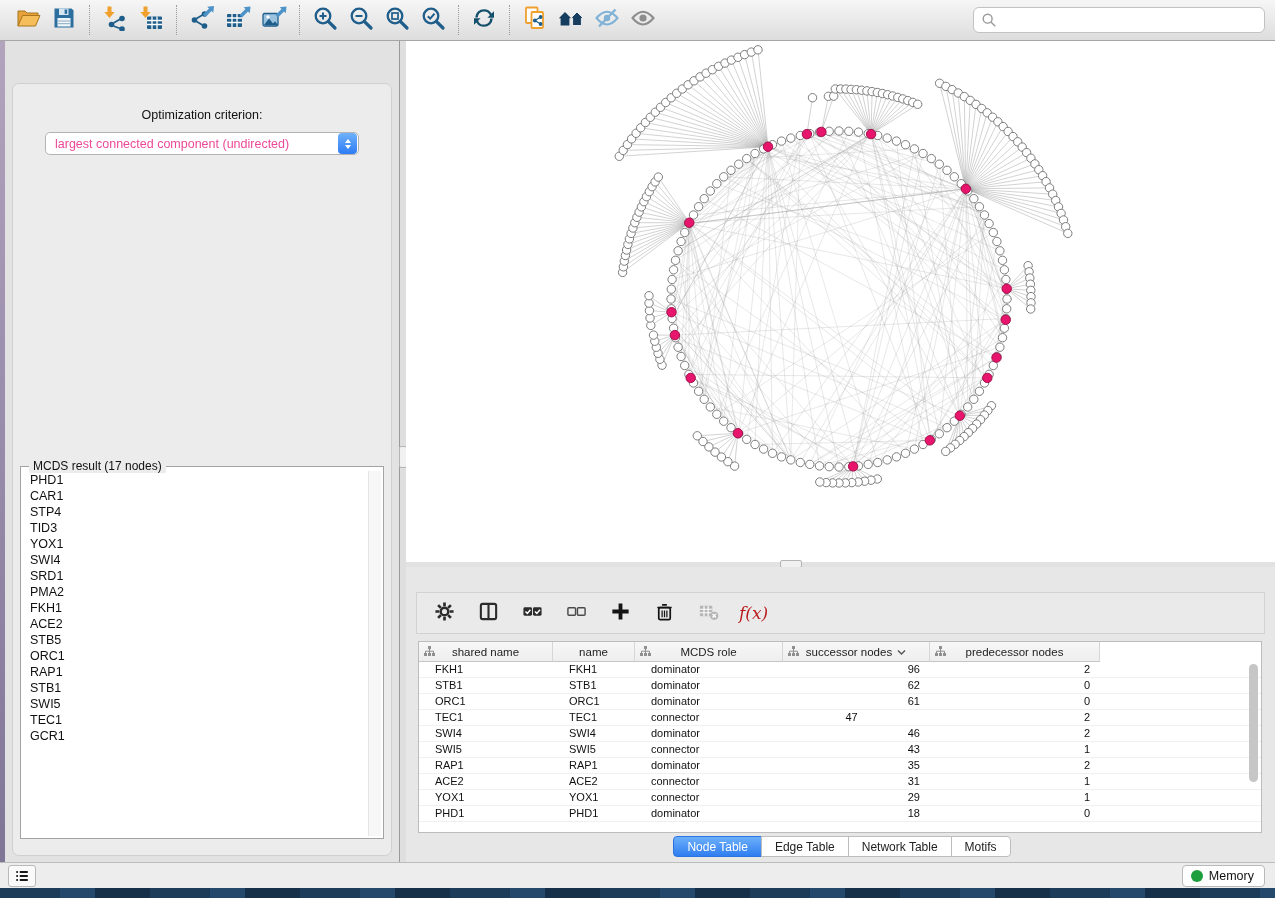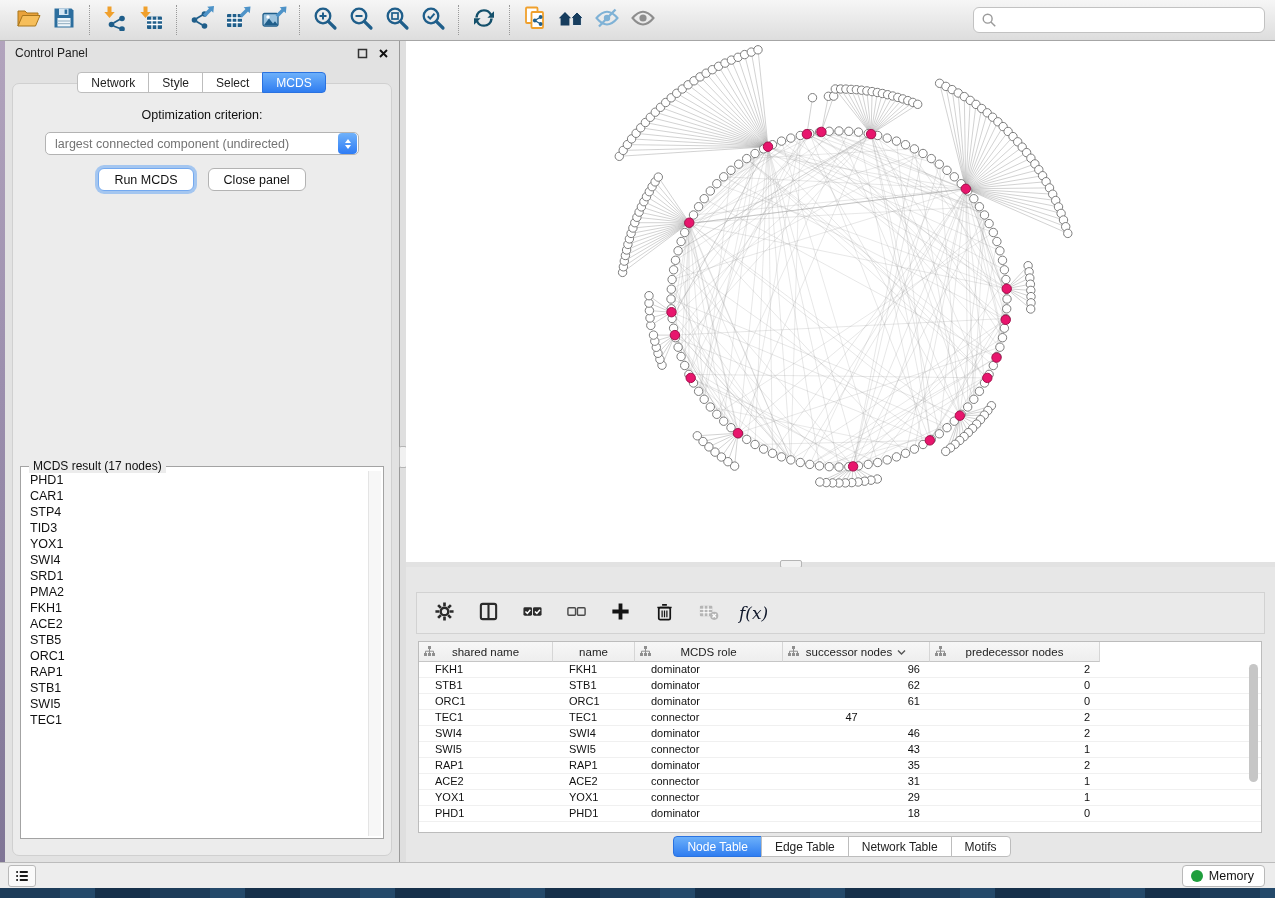--- a/index.html
+++ b/index.html
@@ -39,21 +39,21 @@
   .tab { height:21px; padding:0 13px; display:flex; align-items:center; font-size:12px; color:#222;
     background:#fff; border:1px solid #bdbdbd; margin-left:-1px; }
   .tab:first-child { border-radius:4px 0 0 4px; }
   .tab:last-child { border-radius:0 4px 4px 0; }
   .tab.active { background:linear-gradient(#6cb0fa,#2f7df1); color:#fff; border-color:#2a72e0; }
   .cp-inner { position:absolute; left:7px; right:7px; top:42px; bottom:6px;
     background:#ececec; border:1px solid #d0d0d0; border-radius:7px; }
   .opt-label { text-align:center; margin-top:24px; font-size:12.5px; color:#111; }
   .selectbox { width:314px; height:23px; margin:10px auto 0; background:#fff;
     border:1px solid #b3b3b3; border-radius:5px; display:flex; align-items:center; position:relative; }
-  .selectbox .sel-text { font-size:12.5px; color:#737373; padding-left:9px; flex:1; white-space:nowrap; }
+  .selectbox .sel-text { font-size:12.5px; color:#ec4899; padding-left:9px; flex:1; white-space:nowrap; }
   .stepper { width:19px; height:21px; margin:0 1px 0 4px; border-radius:4px;
     background:linear-gradient(#6fb1fa,#2e7cf5); display:flex; flex-direction:column;
     align-items:center; justify-content:center; gap:2px; }
   .stepper i { display:block; width:0; height:0; border-left:3.5px solid transparent; border-right:3.5px solid transparent; }
   .stepper .up { border-bottom:4px solid #fff; }
   .stepper .dn { border-top:4px solid #fff; }
   .btn-row { display:flex; justify-content:center; gap:14px; margin-top:13px; }
   .btn { height:23px; padding:0 15px; background:#fff; border:1px solid #b3b3b3; border-radius:6px;
     font-size:12.5px; color:#111; display:flex; align-items:center; }
   .btn.focus { border-color:#74a9ef; box-shadow:0 0 0 3px rgba(106,168,244,.55); }
@@ -82,21 +82,21 @@
   .light.yellow { background:#febc2e; border:1px solid #d89e24; }
   .light.green { background:#28c840; border:1px solid #1da82f; }
   .net-title { position:absolute; left:0; right:0; text-align:center; font-size:12px; color:#111; }
   .net-canvas { width:869px; height:496px; display:block; }
   
   .table-panel { position:absolute; left:406px; top:567px; width:869px; height:295px; background:#e7e7e7; }
   .tp-toolbar { position:absolute; left:10px; right:10px; top:25px; height:42px;
     background:#eaeaea; border:1px solid #d2d2d2; display:flex; align-items:center; gap:18px; padding-left:14px; }
   .tp-btn { height:26px; min-width:26px; display:flex; align-items:center; justify-content:center; }
   .tp-btn svg { width:21px; height:21px; }
-  .fx { font-family:"DejaVu Serif", serif; font-style:italic; font-size:17px; color:#0f172a; }
+  .fx { font-family:"DejaVu Serif", serif; font-style:italic; font-size:17px; color:#b91c1c; }
   .tbl { position:absolute; left:12px; right:13px; top:74px; height:192px; background:#fff;
     border:1px solid #bcbcbc; }
   .tbl-header { display:flex; height:20px; }
   .th { background:linear-gradient(#f7f7f7,#eeeeee); border-right:1px solid #d6d6d6;
     border-bottom:1px solid #c6c6c6; display:flex; align-items:center; justify-content:center;
     font-size:11.5px; color:#222; gap:5px; position:relative; }
   .th .attr { position:absolute; left:5px; top:4px; }
   .th.filler { background:#fff; border-right:none; border-bottom:none; }
   .tbl-body { position:relative; }
   .tr { display:flex; height:16px; border-bottom:1px solid #f0f0f0; }
@@ -263,69 +263,49 @@
         <path d="M11.2 11.2L16 16" stroke="#9a9a9a" stroke-width="1.6"></path>
       </svg>
     <input type="text" value="" style="">
   </div>
 </div>
 
 <div class="desk-left"></div>
 <div class="desk-bottom"></div>
 
 <div class="control-panel">
-  <div class="panel-head">
-    <span class="panel-title">Control Panel</span>
-    <span class="win-icons">
-      <svg viewBox="0 0 11 11">
-          <rect x="1.5" y="1.5" width="8" height="8" fill="none" stroke="#333" stroke-width="1.5"></rect>
-        </svg>
-      <svg viewBox="0 0 11 11">
-          <path d="M2 2l7 7M9 2l-7 7" stroke="#111" stroke-width="1.9"></path>
-        </svg>
-    </span>
-  </div>
-  <div class="cp-tabs" id="cp-tabs">
-      <div class="tab">Network</div>
-      <div class="tab">Style</div>
-      <div class="tab">Select</div>
-      <div class="tab active">MCDS</div>
-    </div>
   <div class="cp-inner">
     <div class="opt-label">Optimization criterion:</div>
     <div class="selectbox">
       <span class="sel-text">largest connected component (undirected)</span>
       <span class="stepper">
           <i class="up"></i>
           <i class="dn"></i>
         </span>
-    </div>
-    <div class="btn-row">
-      <div class="btn focus">Run MCDS</div>
-      <div class="btn">Close panel</div>
     </div>
     <div class="result-set">
       <span class="result-legend">MCDS result (17 nodes)</span>
       <div class="result-list" id="mcds-list">
           <div class="list-item">PHD1</div>
           <div class="list-item">CAR1</div>
           <div class="list-item">STP4</div>
           <div class="list-item">TID3</div>
           <div class="list-item">YOX1</div>
           <div class="list-item">SWI4</div>
           <div class="list-item">SRD1</div>
           <div class="list-item">PMA2</div>
           <div class="list-item">FKH1</div>
           <div class="list-item">ACE2</div>
           <div class="list-item">STB5</div>
           <div class="list-item">ORC1</div>
           <div class="list-item">RAP1</div>
           <div class="list-item">STB1</div>
           <div class="list-item">SWI5</div>
           <div class="list-item">TEC1</div>
+          <div class="list-item">GCR1</div>
         </div>
       <div class="result-scroll"></div>
     </div>
   </div>
 </div>
 
 <div class="v-split">
     <div class="grab"></div>
   </div>
 

